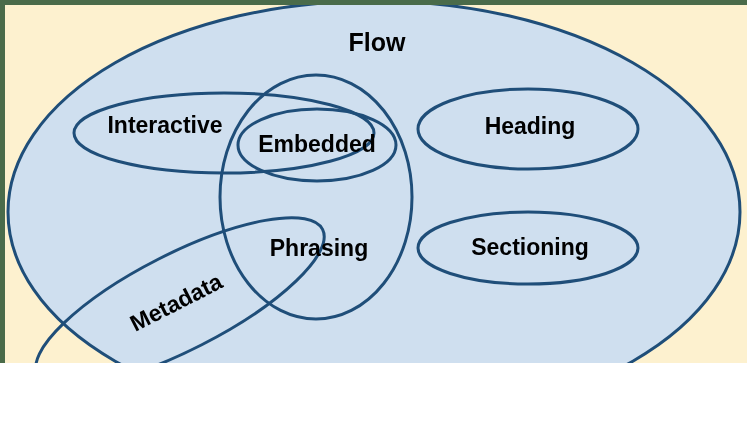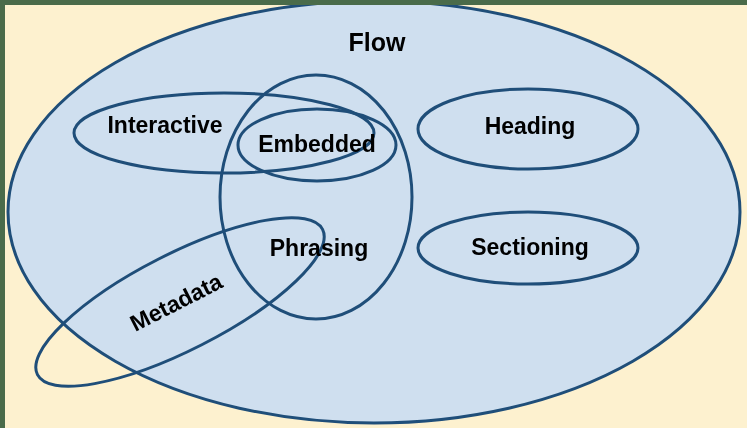--- a/index.html
+++ b/index.html
@@ -6,21 +6,21 @@
     margin: 0;
     padding: 0;
     background: #ffffff;
   }
   body {
     font-family: "Liberation Sans", sans-serif;
   }
   #canvas {
     position: relative;
     width: 747px;
-    height: 428px;
+    height: 363px;
     overflow: hidden;
     background: #fdf1cf;
     box-sizing: border-box;
     border-top: 5px solid #4a6b4a;
     border-left: 5px solid #4a6b4a;
     padding-left: 40px;
   }
   #diagram-svg {
     position: absolute;
     top: -5px;

